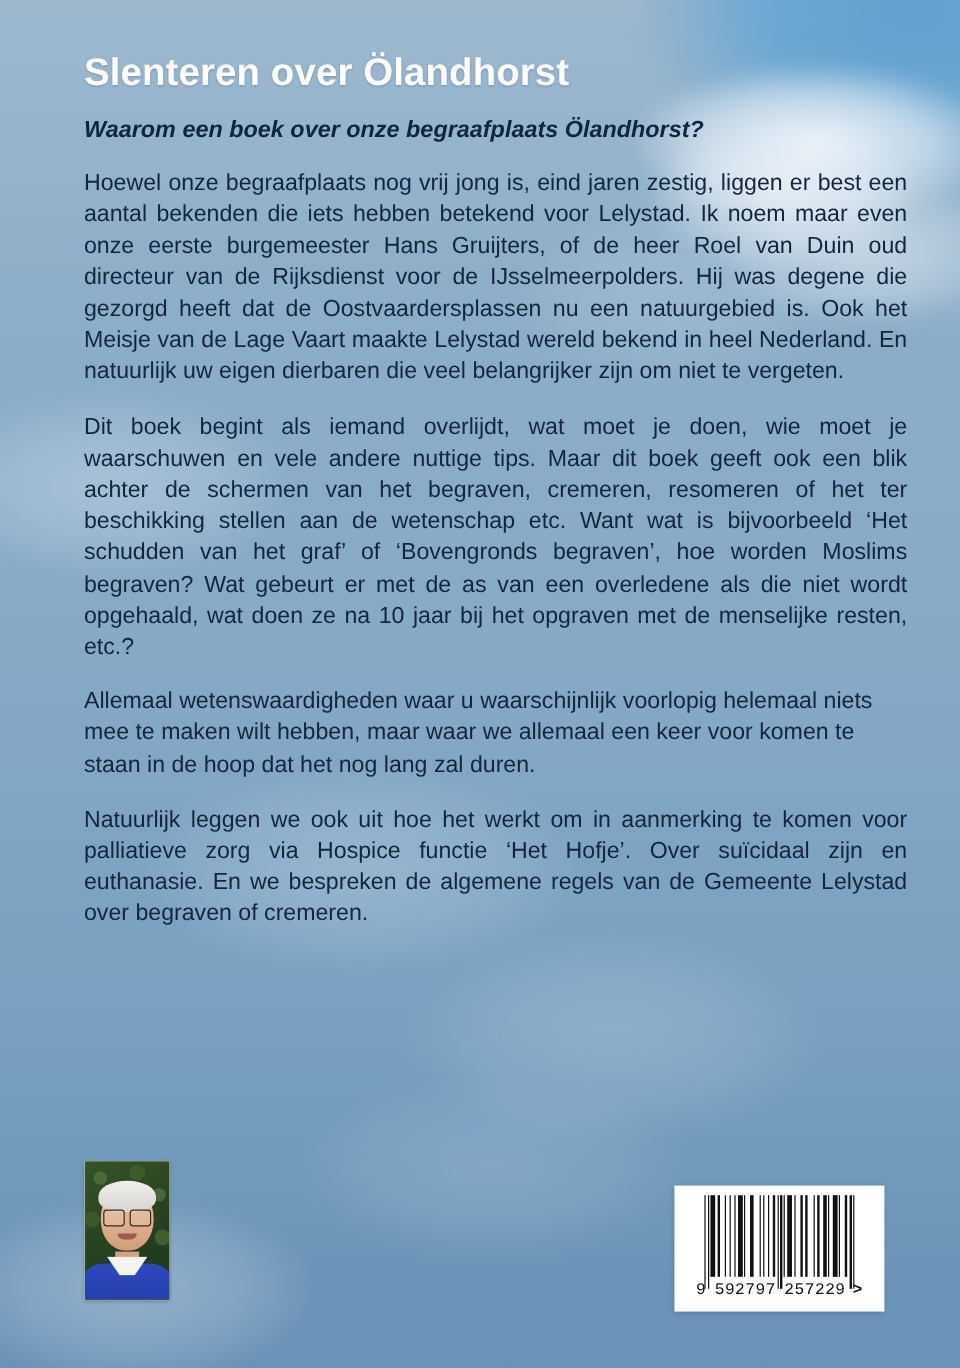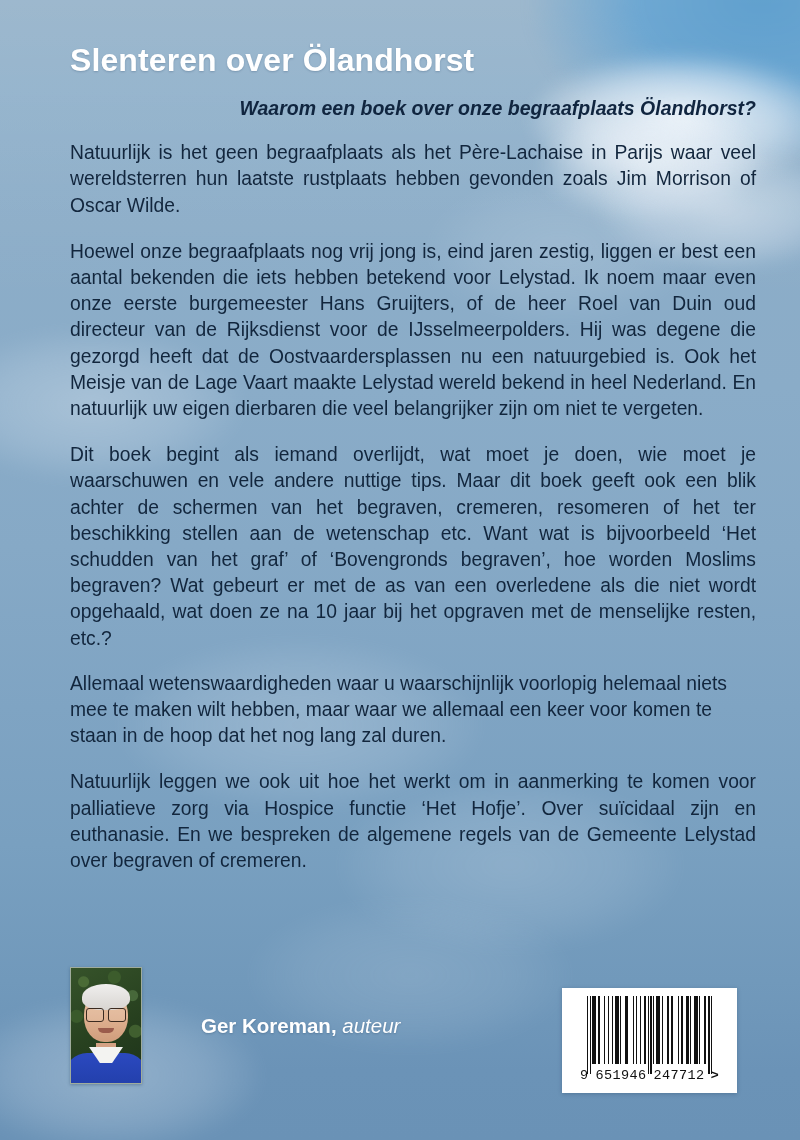--- a/index.html
+++ b/index.html
@@ -72,21 +72,20 @@
     line-height:1.15;
     text-shadow:0 1px 2px rgba(40,70,100,.28);
   }
   .subtitle{
     margin:17px 0 0 0;
     font-size:19.5px;
     font-weight:700;
     font-style:italic;
     color:#10253f;
     line-height:1.25;
-    text-align:right;
   }
   p.body{
     margin:20px 0 0 0;
     font-size:19.3px;
     line-height:26.2px;
     color:#12263d;
     text-align:justify;
     text-justify:inter-word;
     hyphens:none;
   }
@@ -220,21 +219,20 @@
   <div class="cloud c8"></div>
   <div class="cloud c9"></div>
   <div class="haze"></div>
 
   <div class="content">
 
     <h1 class="title">Slenteren over Ölandhorst</h1>
 
     <h2 class="subtitle">Waarom een boek over onze begraafplaats Ölandhorst?</h2>
 
-    <p class="body">Natuurlijk is het geen begraafplaats als het Père-Lachaise in Parijs waar veel wereldsterren hun laatste rustplaats hebben gevonden zoals Jim Morrison of Oscar Wilde.</p>
 
     <p class="body">Hoewel onze begraafplaats nog vrij jong is, eind jaren zestig, liggen er best een aantal bekenden die iets hebben betekend voor Lelystad. Ik noem maar even onze eerste burgemeester Hans Gruijters, of de heer Roel van Duin oud directeur van de Rijksdienst voor de IJsselmeerpolders. Hij was degene die gezorgd heeft dat de Oostvaardersplassen nu een natuurgebied is. Ook het Meisje van de Lage Vaart maakte Lelystad wereld bekend in heel Nederland. En natuurlijk uw eigen dierbaren die veel belangrijker zijn om niet te vergeten.</p>
 
     <p class="body">Dit boek begint als iemand overlijdt, wat moet je doen, wie moet je waarschuwen en vele andere nuttige tips. Maar dit boek geeft ook een blik achter de schermen van het begraven, cremeren, resomeren of het ter beschikking stellen aan de wetenschap etc. Want wat is bijvoorbeeld ‘Het schudden van het graf’ of ‘Bovengronds begraven’, hoe worden Moslims begraven? Wat gebeurt er met de as van een overledene als die niet wordt opgehaald, wat doen ze na 10 jaar bij het opgraven met de menselijke resten, etc.?</p>
 
     <p class="body tight left">Allemaal wetenswaardigheden waar u waarschijnlijk voorlopig helemaal niets mee te maken wilt hebben, maar waar we allemaal een keer voor komen te staan in de hoop dat het nog lang zal duren.</p>
 
     <p class="body">Natuurlijk leggen we ook uit hoe het werkt om in aanmerking te komen voor palliatieve zorg via Hospice functie ‘Het Hofje’. Over suïcidaal zijn en euthanasie. En we bespreken de algemene regels van de Gemeente Lelystad over begraven of cremeren.</p>
 
 
@@ -244,24 +242,20 @@
     <div class="photo">
       <div class="hedge"></div>
       <div class="shirt"></div>
       <div class="neck"></div>
       <div class="collar"></div>
       <div class="head"></div>
       <div class="hair"></div>
       <div class="glasses"></div>
       <div class="mouth"></div>
     </div>
-    <div class="author-name">
-      <span class="nm">Ger Koreman,</span>
-      <span class="role">auteur</span>
-    </div>
   </div>
 
   <div class="barcode-box">
     <div class="bars" id="barcode-bars" style="align-items: flex-start;">
         <span style="width:1.326px;height:78px;background:#111;"></span>
         <span style="width:1.326px;height:78px;background:transparent;"></span>
         <span style="width:1.326px;height:78px;background:#111;"></span>
         <span style="width:1.326px;height:68px;background:transparent;"></span>
         <span style="width:3.979px;height:68px;background:#111;"></span>
         <span style="width:1.326px;height:68px;background:transparent;"></span>
@@ -314,19 +308,19 @@
         <span style="width:1.326px;height:68px;background:#111;"></span>
         <span style="width:3.979px;height:68px;background:transparent;"></span>
         <span style="width:1.326px;height:68px;background:#111;"></span>
         <span style="width:2.653px;height:68px;background:transparent;"></span>
         <span style="width:1.326px;height:78px;background:#111;"></span>
         <span style="width:1.326px;height:78px;background:transparent;"></span>
         <span style="width:1.326px;height:78px;background:#111;"></span>
       </div>
     <div class="barcode-digits">
       <span class="g">9</span>
-      <span class="g">651946</span>
-      <span>247712</span>
+      <span class="g">592797</span>
+      <span>257229</span>
       <span class="gt">&gt;</span>
     </div>
   </div>
 
 </div>
 
 </body></html>

